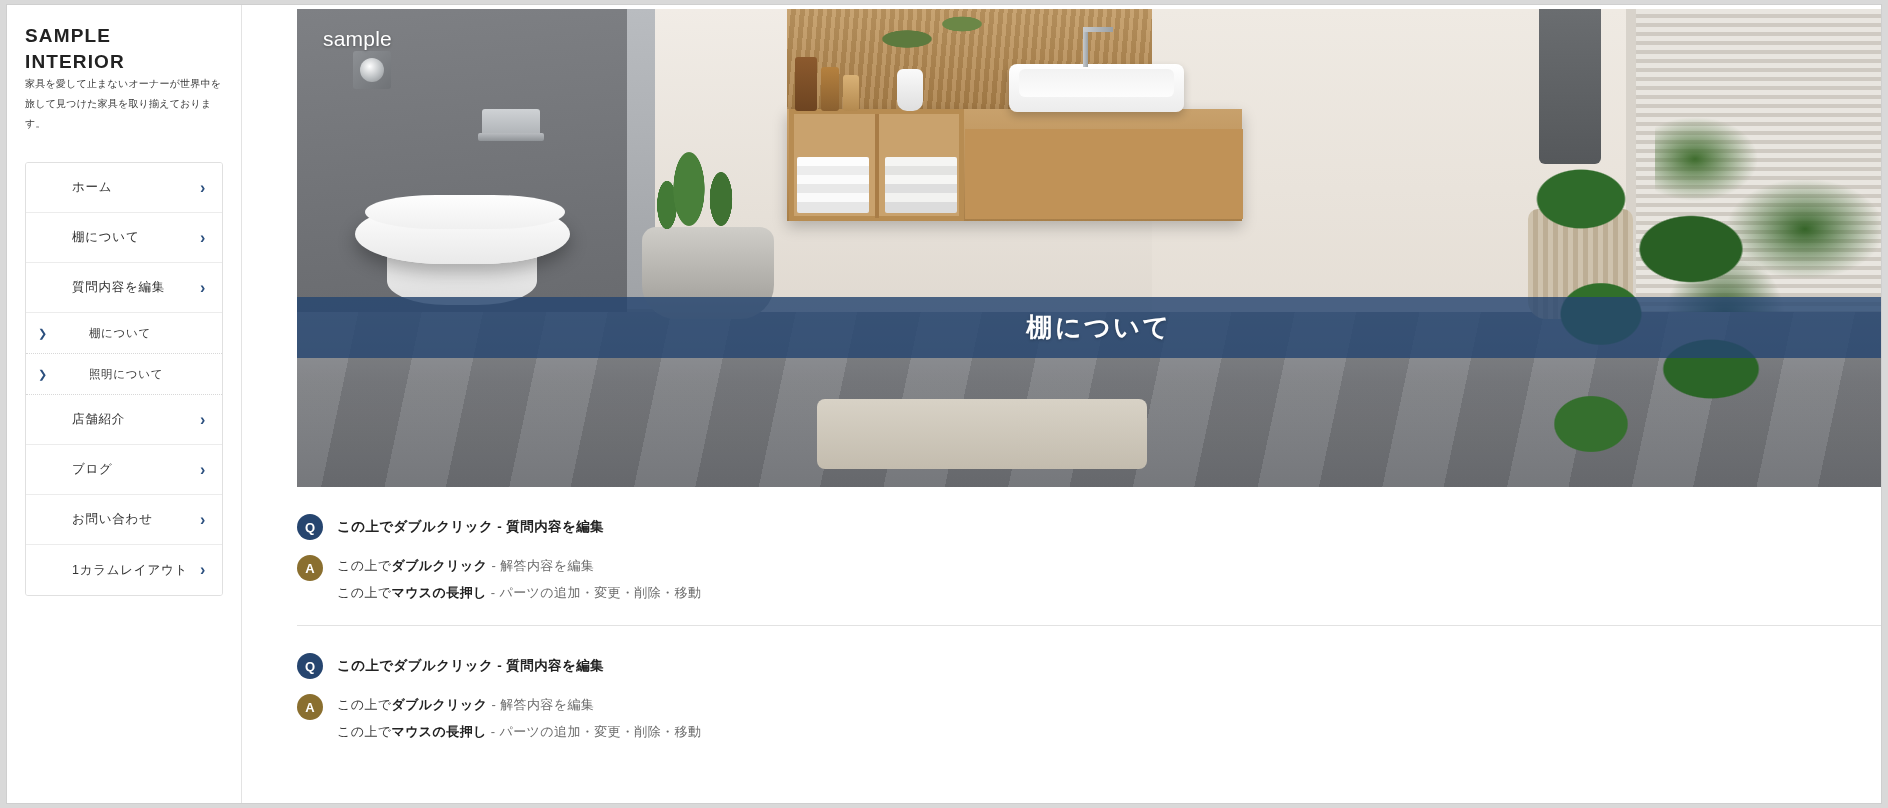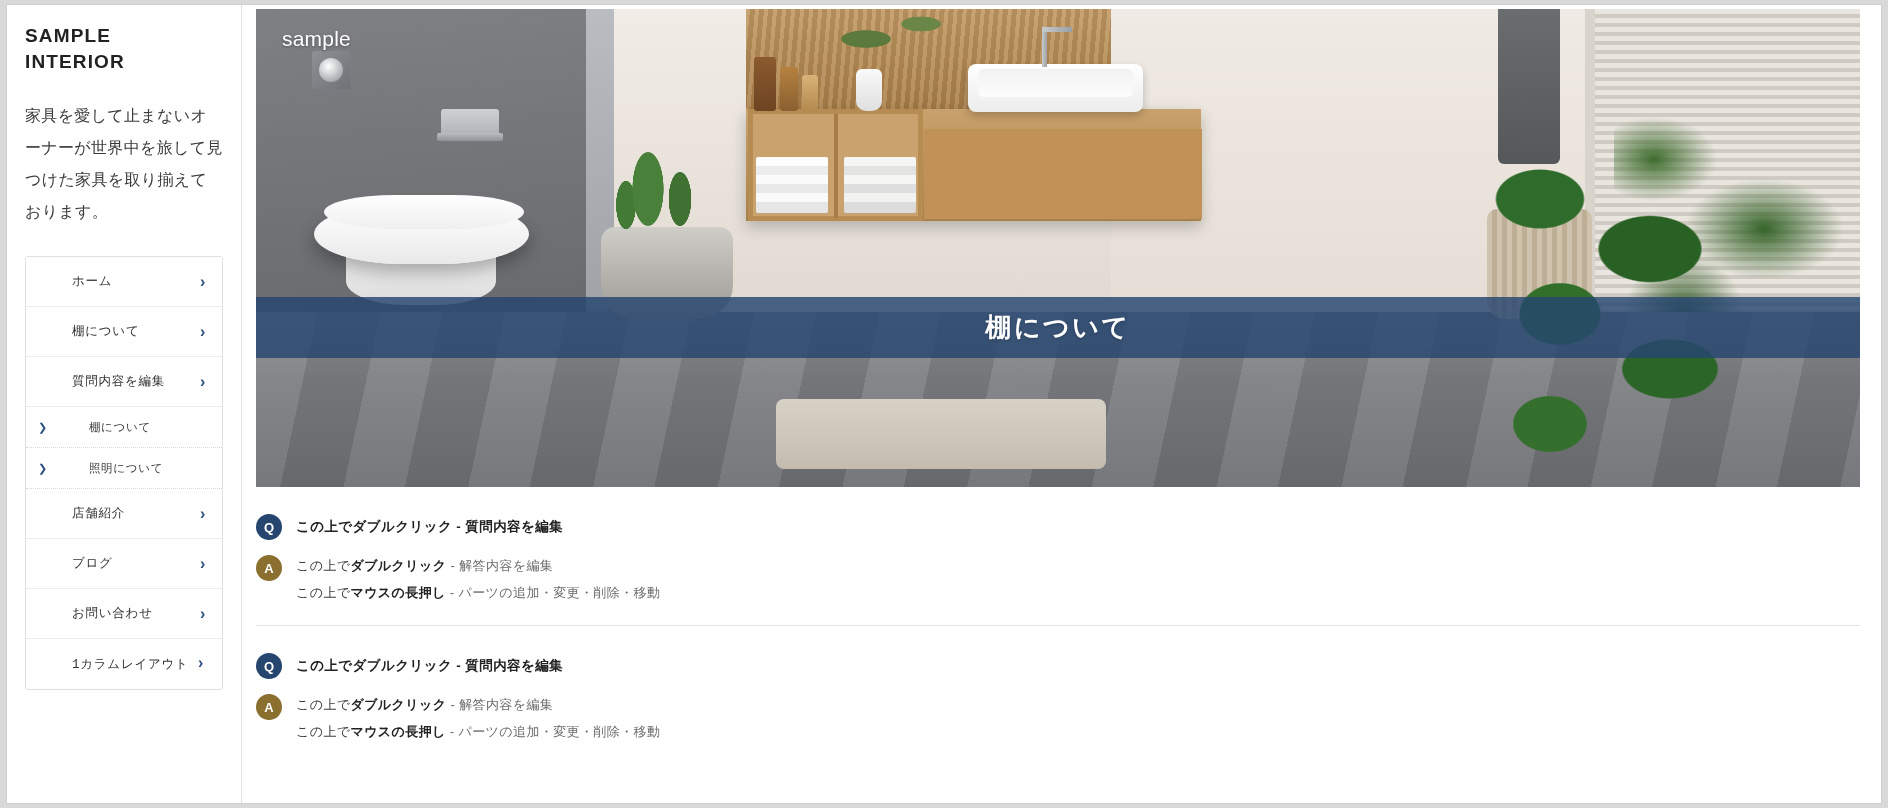--- a/index.html
+++ b/index.html
@@ -10,59 +10,59 @@
     font-family: "Liberation Sans", "DejaVu Sans", sans-serif;
     overflow: hidden;
   }
   #page {
     position: absolute; left: 6px; top: 4px;
     width: 1876px; height: 800px;
     background: #ffffff;
     border: 1px solid #cfcfcf;
     display: flex;
     overflow: hidden;
+    gap: 41px;
   }
 
   
   #sidebar {
     width: 235px; min-width: 235px; height: 100%;
     background: #ffffff;
     border-right: 1px solid #e3e3e3;
     padding: 12px 18px 0 18px;
     position: relative;
   }
   .site-title {
     font-size: 19px; font-weight: bold; color: #222;
     letter-spacing: 0.06em; line-height: 1.35;
     margin-top: 6px;
   }
   .site-desc {
-    margin-top: 26px;
-    font-size: 16px; color: #3a3a3a;
+    font-size: 10px; color: #3a3a3a;
     line-height: 2.0; letter-spacing: 0.02em;
   }
   #nav {
     margin-top: 28px;
     border: 1px solid #e0e0e0;
     border-radius: 3px;
     background: #fff;
     overflow: hidden;
   }
   .nav-item {
     position: relative;
     display: flex; align-items: center;
     height: 50px;
     padding: 0 14px;
     border-bottom: 1px solid #ececec;
     font-size: 12.5px; color: #333;
     letter-spacing: 0.06em;
     cursor: pointer;
     background: #fff;
   }
-  .nav-item:last-child { border-bottom: none; font-family: Liberation Mono, monospace; }
+  .nav-item:last-child { border-bottom: none; }
   .nav-item .label { flex: 1; margin-left: 32px; }
   .nav-item .chev {
     color: #2b4f7e; font-size: 16px; font-weight: 600;
     line-height: 1; margin-right: 2px;
   }
   .nav-item.sub {
     height: 41px;
     padding-left: 12px;
     font-size: 11.5px;
     color: #3b3b3b;

